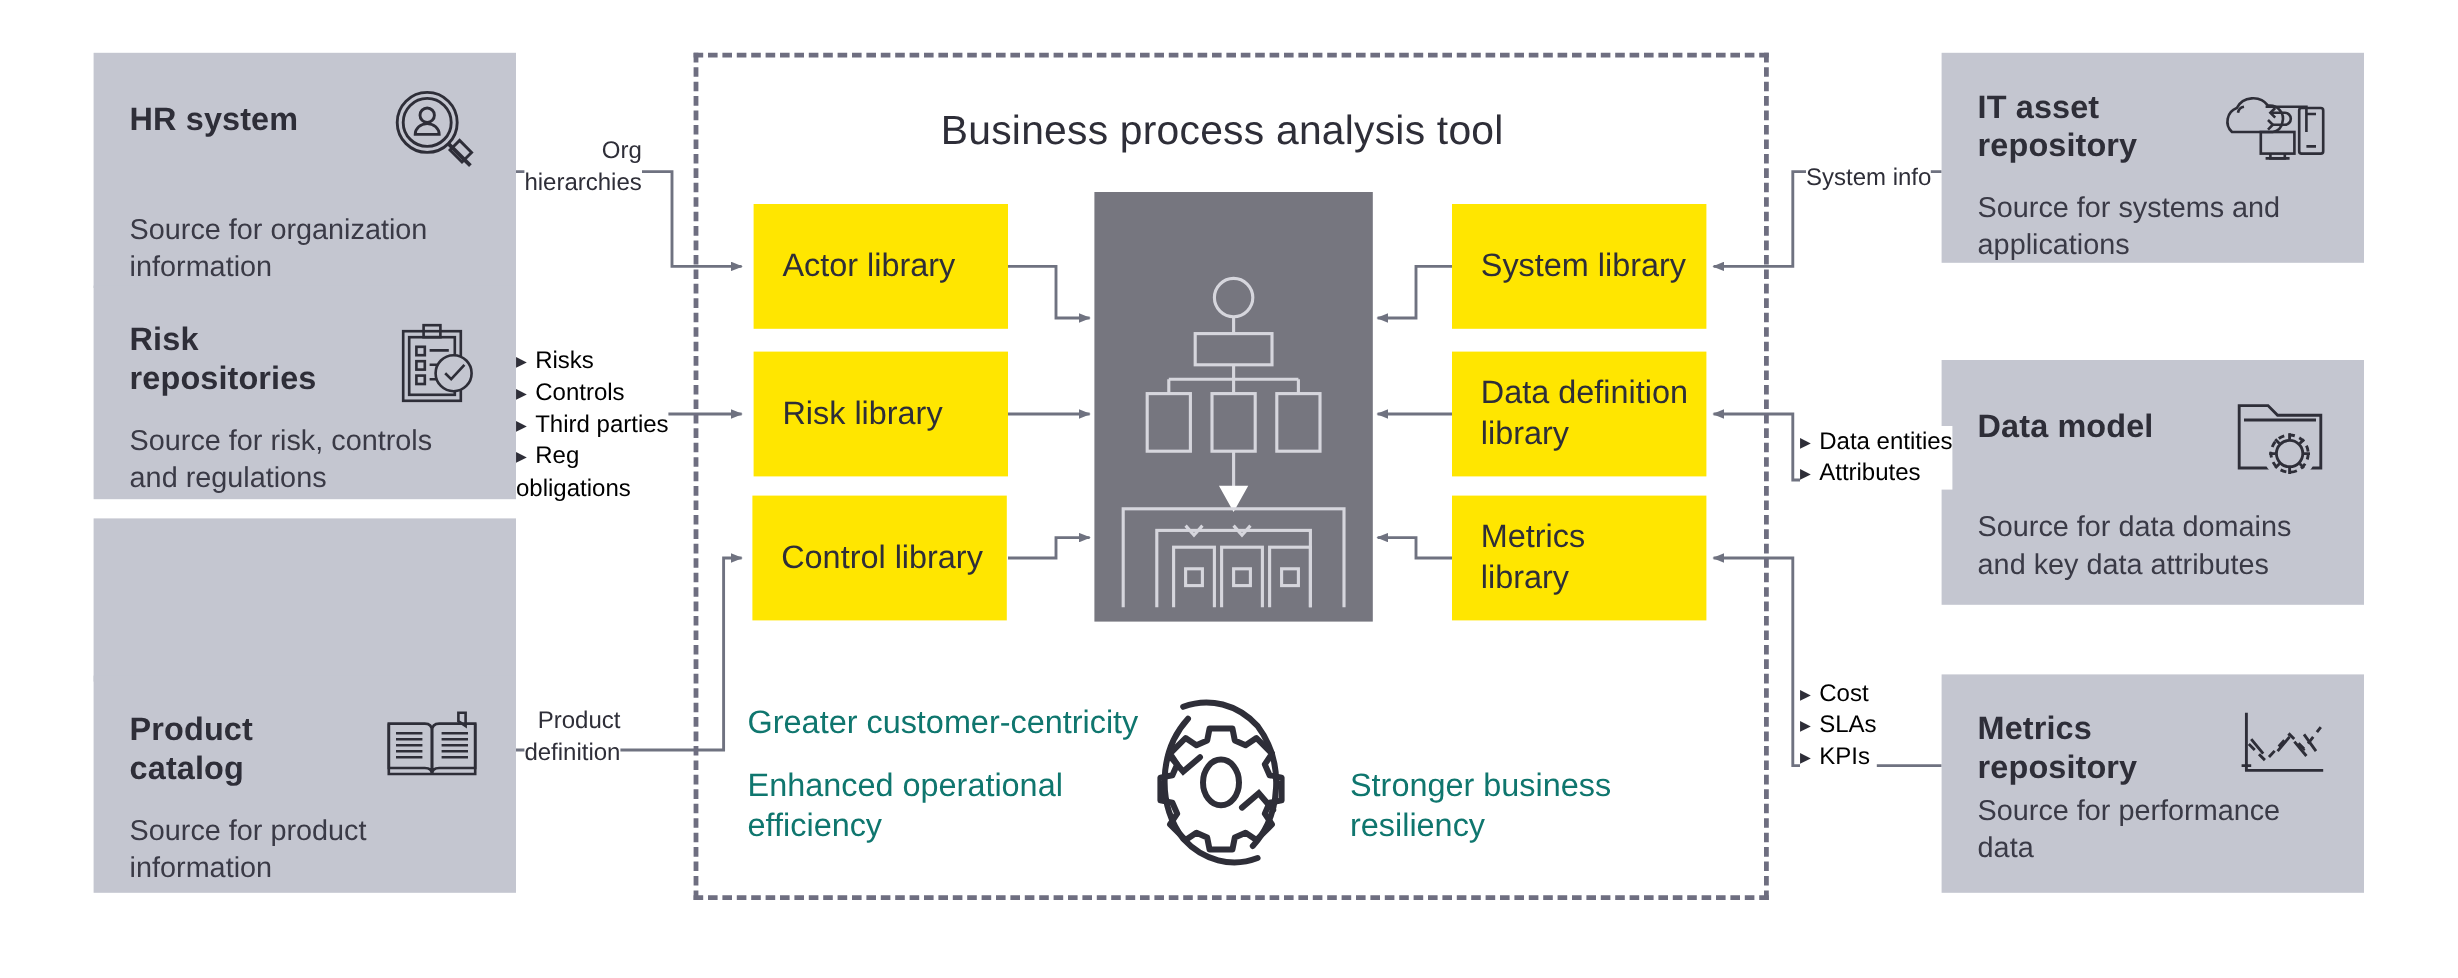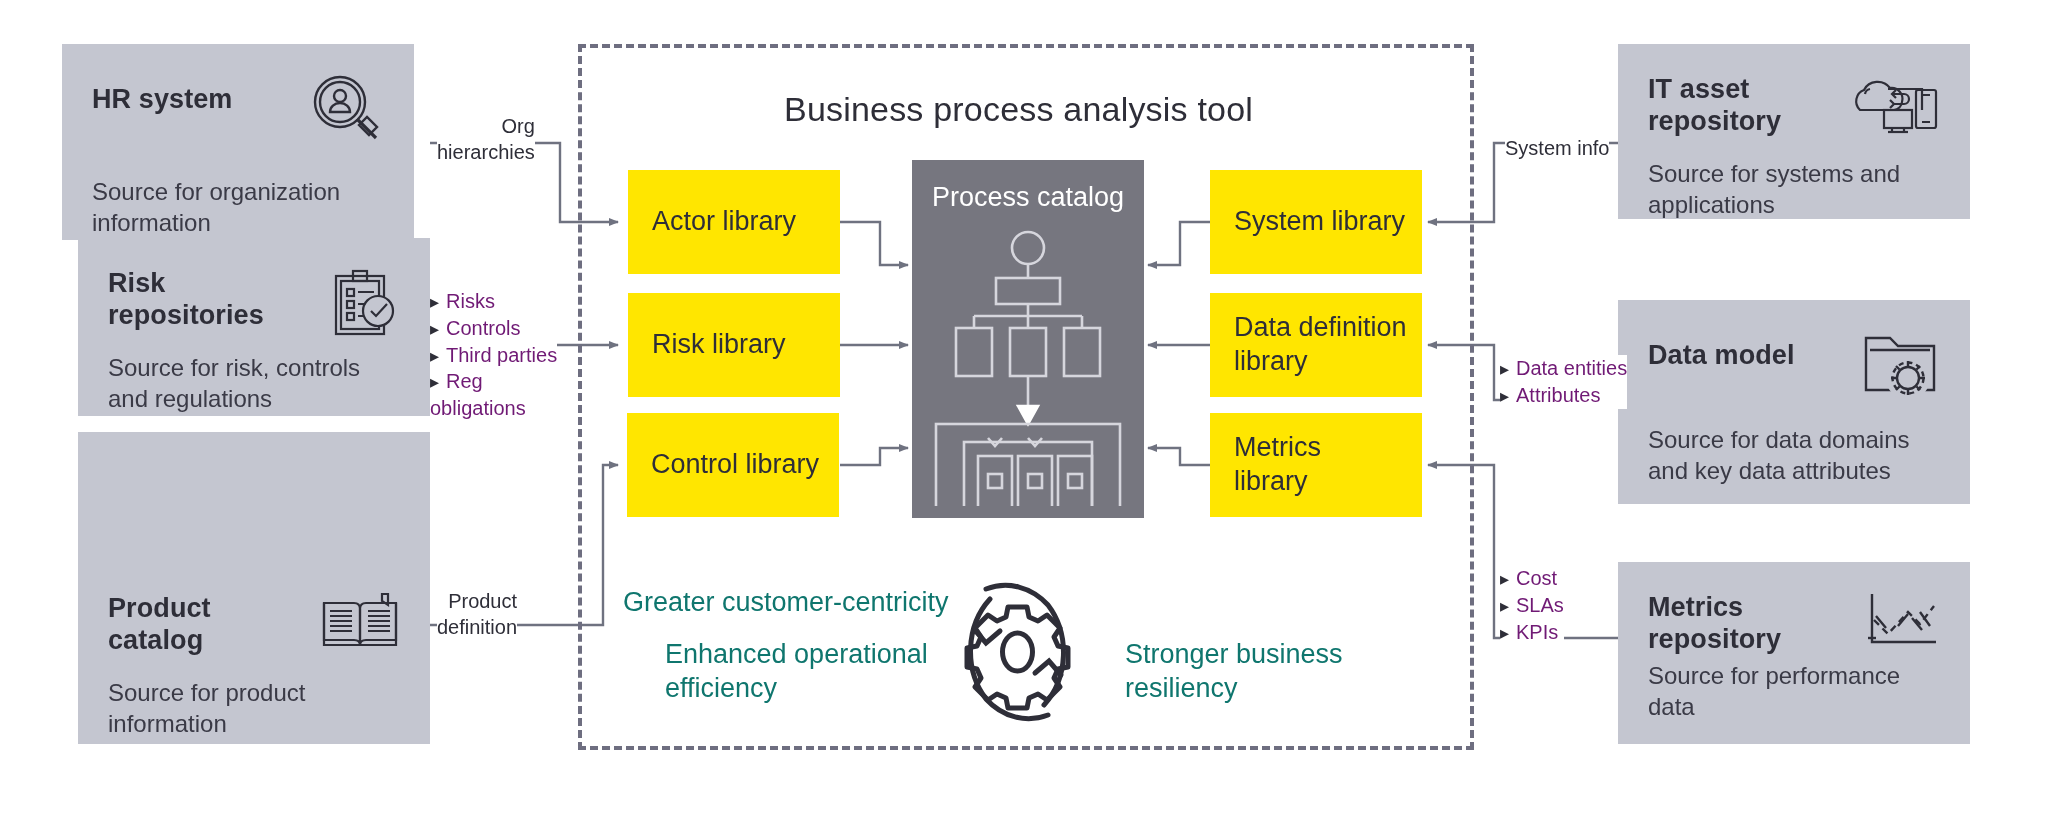--- a/index.html
+++ b/index.html
@@ -71,21 +71,21 @@
     text-align:center;font-size:27px;color:#ffffff;
   }
   .catalog-art{position:absolute;left:0;top:56px;width:100%;}
 
   
   .conn-label{
     position:absolute;font-size:20px;line-height:1.32;color:#2e2e38;
     white-space:pre-line;background:#ffffff;text-align:right;
   }
   .bullets{
-    position:absolute;font-size:20px;line-height:1.32;color:#701a75;
+    position:absolute;font-size:20px;line-height:1.32;color:#000000;
     background:#ffffff;
   }
   .bullets div{white-space:pre-line;}
   .bullets .bt{display:inline-block;}
   .bullets .bt:before{
     content:"\25B8";
     display:inline-block;width:16px;color:#2e2e38;font-size:18px;
   }
 
   
@@ -134,21 +134,21 @@
       <path d="M1618,400 L1494,400 L1494,345 L1428,345" marker-end="url(#ah)"></path>
 
       <path d="M1618,638 L1494,638 L1494,465 L1428,465" marker-end="url(#ah)"></path>
     </g>
   </svg>
 
   <div class="dashed-box" style="left:578px;top:44px;width:896px;height:706px;"></div>
 
   <div class="tool-title" style="left:784px;top:90px;">Business process analysis tool</div>
 
-  <div class="card" style="left:62px;top:44px;width:352px;height:196px;">
+  <div class="card" style="left:78px;top:44px;width:352px;height:196px;">
     <div class="card-head">
       <div class="card-title">HR system</div>
       <div class="card-icon">
         <svg width="74" height="74" viewBox="0 0 74 74" fill="none" stroke="#2e2e38" stroke-width="2.4">
           <circle cx="30" cy="30" r="25"></circle>
           <circle cx="30" cy="30" r="20"></circle>
           <circle cx="30" cy="24" r="6"></circle>
           <path d="M20 40 a10 9 0 0 1 20 0 z"></path>
           <path d="M47 47 L66 66" stroke-width="3.2"></path>
           <path d="M49 53 l8 -8 l10 10 l-8 8 z"></path>
@@ -279,21 +279,20 @@
   <div class="lib" style="left:1210px;top:293px;width:212px;height:104px;">
     <span>Data definition
 library</span>
   </div>
   <div class="lib" style="left:1210px;top:413px;width:212px;height:104px;">
     <span>Metrics
 library</span>
   </div>
 
   <div class="catalog" style="left:912px;top:160px;width:232px;height:358px;">
-    <div class="catalog-label">Process catalog</div>
     <div class="catalog-art">
       <svg width="232" height="290" viewBox="0 0 232 290" fill="none" stroke="#d6d6dd" stroke-width="2.6">
 
         <circle cx="116" cy="32" r="16"></circle>
         <path d="M116 48 v14"></path>
         <rect x="84" y="62" width="64" height="26"></rect>
         <path d="M116 88 v12 M62 100 h108 M62 100 v12 M116 100 v12 M170 100 v12"></path>
         <rect x="44" y="112" width="36" height="48"></rect>
         <rect x="98" y="112" width="36" height="48"></rect>
         <rect x="152" y="112" width="36" height="48"></rect>
@@ -338,21 +337,21 @@
     <div><span class="bt">Attributes</span></div>
   </div>
 
   <div class="bullets" style="left:1500px;top:565px;">
     <div><span class="bt">Cost</span></div>
     <div><span class="bt">SLAs</span></div>
     <div><span class="bt">KPIs</span></div>
   </div>
 
   <div class="benefit" style="left:623px;top:585px;">Greater customer-centricity</div>
-  <div class="benefit" style="left:623px;top:637px;margin-left:42px;">Enhanced operational
+  <div class="benefit" style="left:623px;top:637px;">Enhanced operational
 efficiency</div>
   <div class="benefit" style="left:1125px;top:637px;">Stronger business
 resiliency</div>
 
   <div style="position:absolute;left:940px;top:567px;">
     <svg width="155" height="170" viewBox="0 0 155 170" fill="none" stroke="#2e2e38" stroke-width="5" stroke-linecap="round">
 
       <path d="M46 22 a62 72 0 0 1 62 16 a62 72 0 0 1 -4 100"></path>
       <path d="M108 148 a62 72 0 0 1 -62 -16 a62 72 0 0 1 4 -100"></path>
       <path d="M34 62 l12 14 l14 -12"></path>

